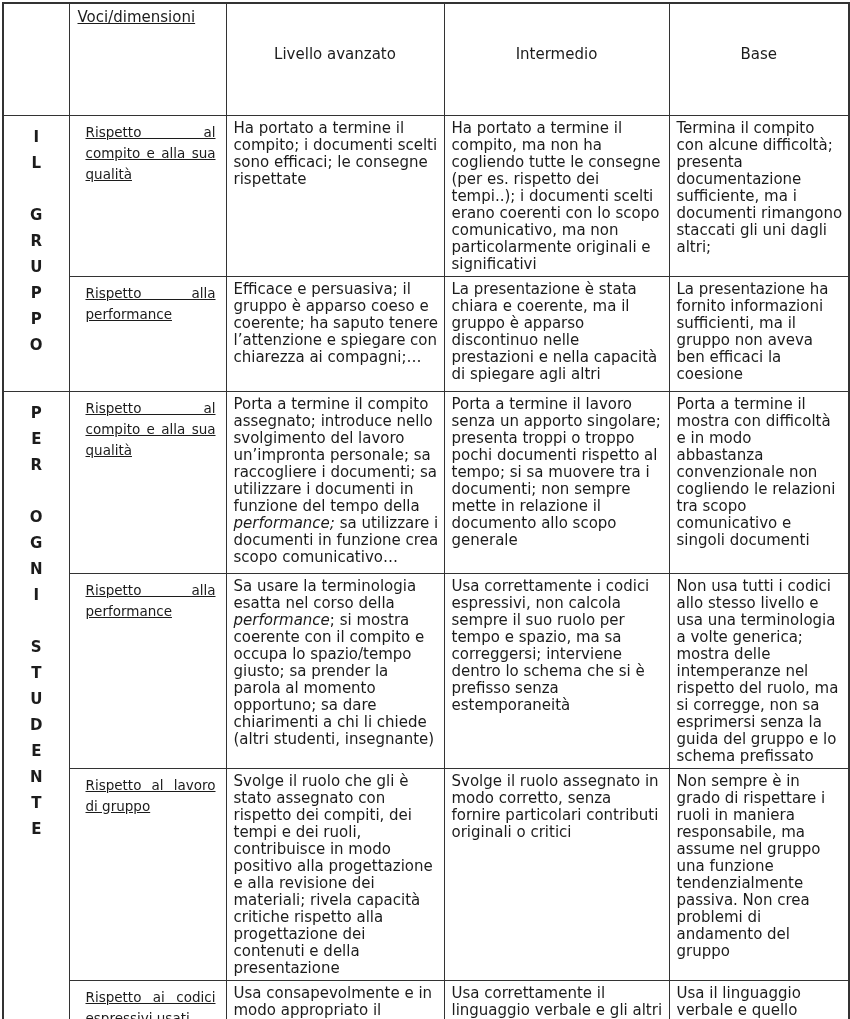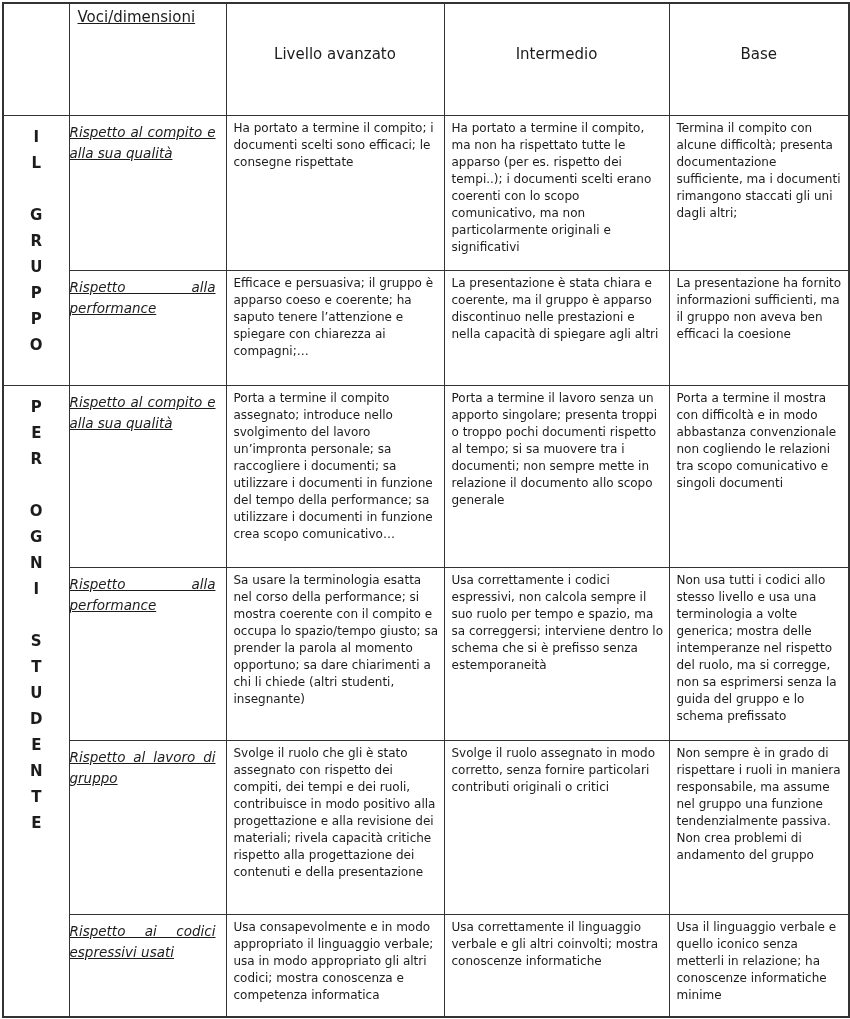--- a/index.html
+++ b/index.html
@@ -43,33 +43,32 @@
     font-size:15px;
   }
   .letter{line-height:26px;}
   .letter-gap{height:26px;}
   
   td.dim-cell{
     font-size:13.5px;
     line-height:21px;
     text-align:justify;
     padding-top:6px;
-    padding-left:0;
+    padding-left:16px;
     padding-right:10px;
-    font-style:italic;
   }
   
   td.desc-cell{
-    font-size:12px;
+    font-size:15px;
     line-height:17px;
     padding-top:4px;
     padding-left:7px;
     padding-right:5px;
   }
-  .italic{margin-top:20px;}
+  .italic{font-style:italic;margin-top:20px;}
 </style>
 </head>
 <body>
 
 <table class="rubric">
   <colgroup>
     <col style="width:66px">
     <col style="width:157px">
     <col style="width:218px">
     <col style="width:225px">
@@ -94,21 +93,21 @@
           <div class="letter-gap"></div>
           <div class="letter">G</div>
           <div class="letter">R</div>
           <div class="letter">U</div>
           <div class="letter">P</div>
           <div class="letter">P</div>
           <div class="letter">O</div>
         </td>
         <td class="dim-cell"><span class="underline">Rispetto al compito e alla sua qualità</span></td>
         <td class="desc-cell"><span>Ha portato a termine il compito; i documenti scelti sono efficaci; le consegne rispettate</span></td>
-        <td class="desc-cell"><span>Ha portato a termine il compito, ma non ha rispettato tutte le apparso (per es. rispetto dei tempi..); i documenti scelti erano coerenti con lo scopo comunicativo, ma non particolarmente originali e significativi</span></td>
+        <td class="desc-cell"><span>Ha portato a termine il compito, ma non ha cogliendo tutte le consegne (per es. rispetto dei tempi..); i documenti scelti erano coerenti con lo scopo comunicativo, ma non particolarmente originali e significativi</span></td>
         <td class="desc-cell"><span>Termina il compito con alcune difficoltà; presenta documentazione sufficiente, ma i documenti rimangono staccati gli uni dagli altri;</span></td>
       </tr>
       <tr style="height: 115px;">
         <td class="dim-cell"><span class="underline">Rispetto alla performance</span></td>
         <td class="desc-cell"><span>Efficace e persuasiva; il gruppo è apparso coeso e coerente; ha saputo tenere l’attenzione e spiegare con chiarezza ai compagni;…</span></td>
         <td class="desc-cell"><span>La presentazione è stata chiara e coerente, ma il gruppo è apparso discontinuo nelle prestazioni e nella capacità di spiegare agli altri</span></td>
         <td class="desc-cell"><span>La presentazione ha fornito informazioni sufficienti, ma il gruppo non aveva ben efficaci la coesione</span></td>
       </tr>
       <tr style="height: 182px;">
         <td class="letters" rowspan="4">

